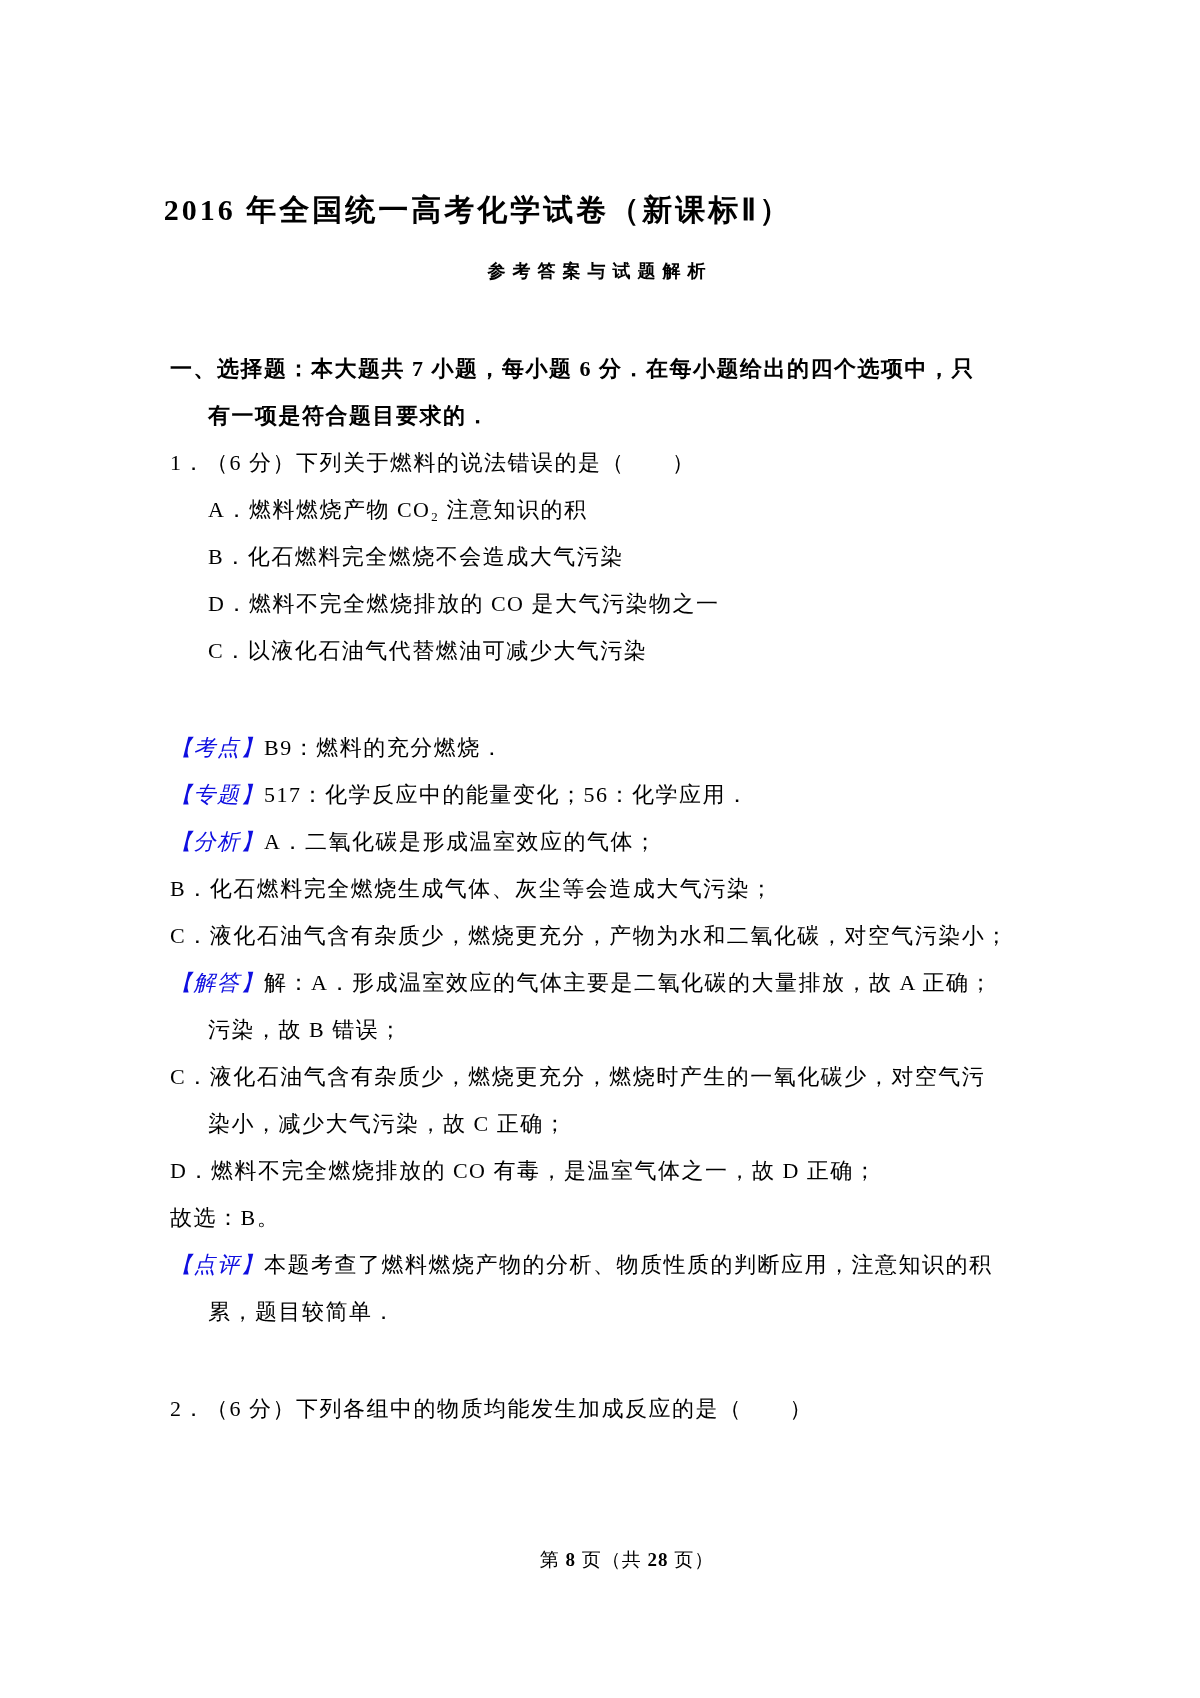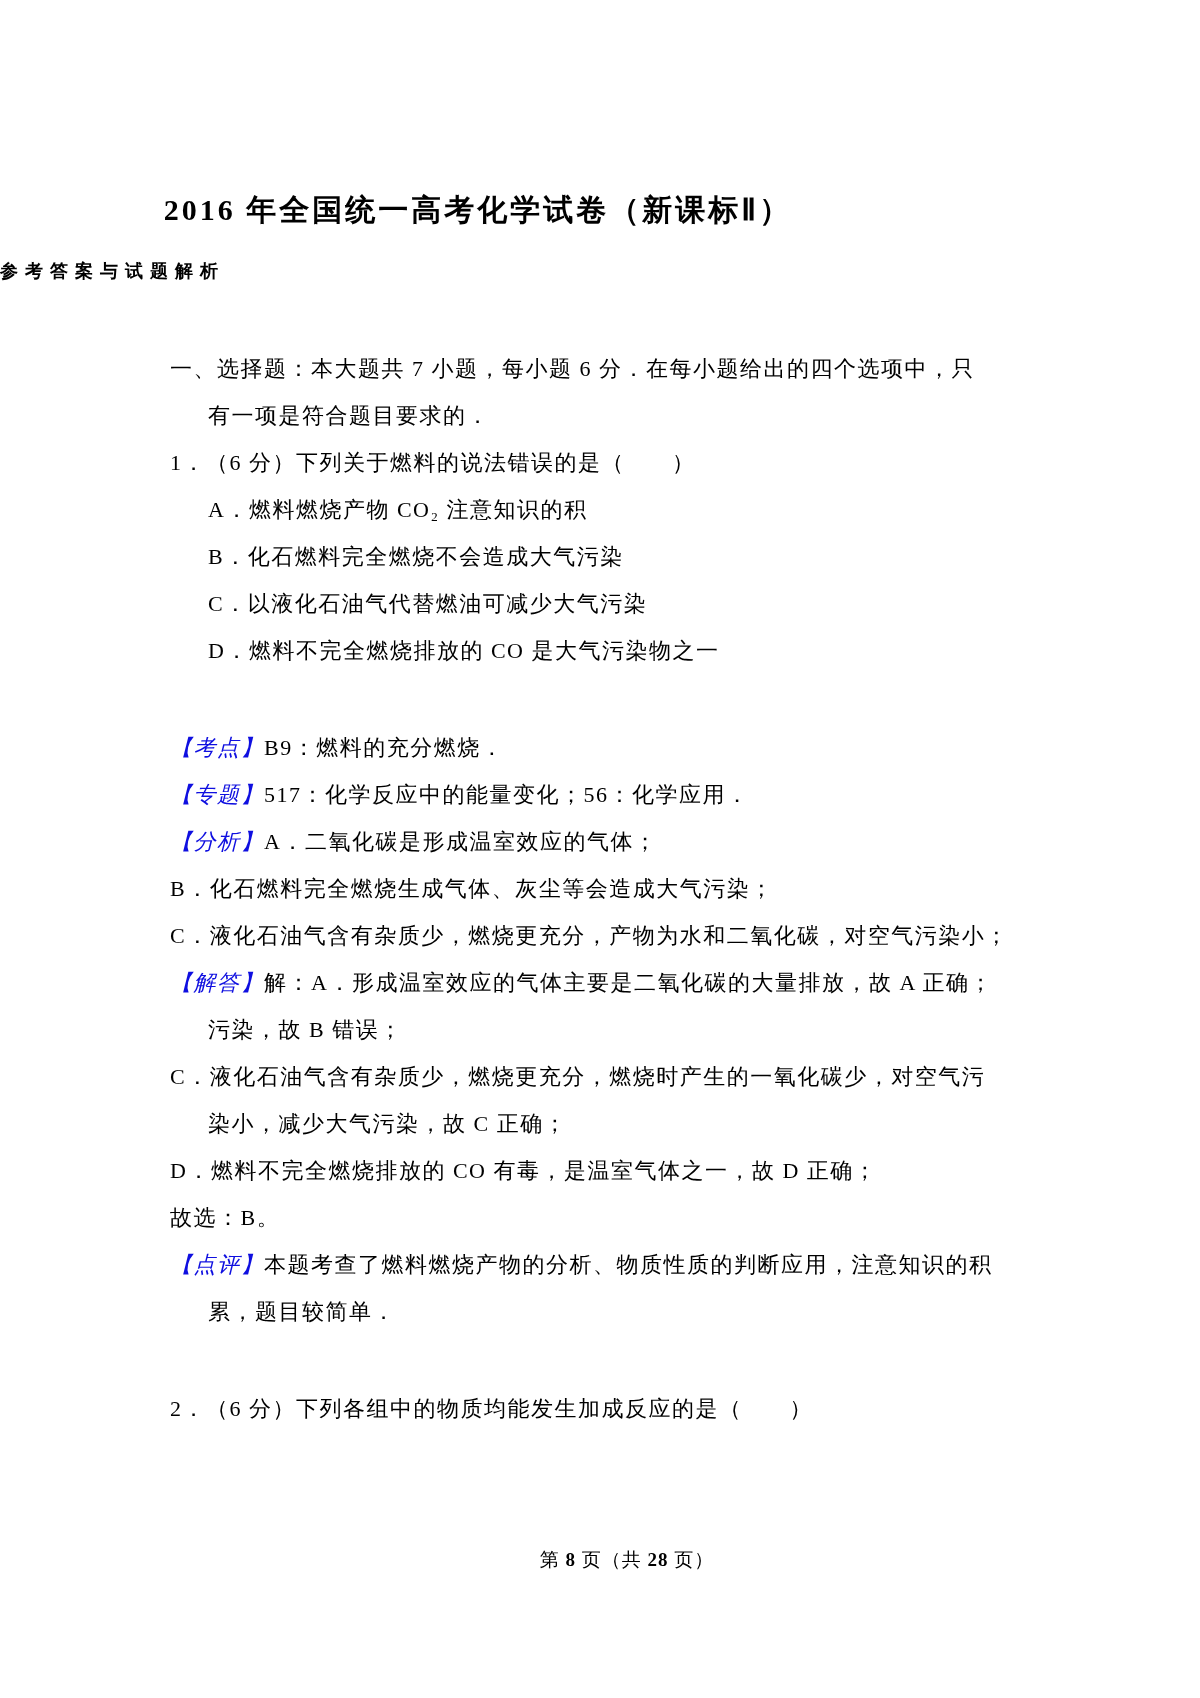--- a/index.html
+++ b/index.html
@@ -25,40 +25,41 @@
     font-weight: bold;
     letter-spacing: 3px;
     line-height: 44px;
     white-space: nowrap;
   }
   .doc-subtitle {
     position: absolute;
     top: 258px;
     left: 0;
     width: 1200px;
+    text-align: center;
     font-size: 18px;
     font-weight: bold;
     letter-spacing: 7px;
     line-height: 26px;
     white-space: nowrap;
   }
   .body-col {
     position: absolute;
     top: 345px;
     left: 170px;
     width: 880px;
   }
   .line {
     height: 47px;
     line-height: 47px;
     font-size: 22px;
     letter-spacing: 1.5px;
     white-space: nowrap;
   }
-  .bold { font-weight: normal; }
+  .bold { font-weight: bold; }
   .indent { padding-left: 38px; }
   .gap { height: 50px; }
   .lbl { color: #0f0fe0; font-style: italic; }
   .footer {
     position: absolute;
     top: 1546px;
     left: 0;
     width: 1200px;
     text-align: center;
     font-size: 19px;
@@ -76,22 +77,22 @@
 <div class="doc-subtitle">参考答案与试题解析</div>
 
 <div class="body-col">
 
   <div class="line bold">一、选择题：本大题共 7 小题，每小题 6 分．在每小题给出的四个选项中，只</div>
   <div class="line bold indent">有一项是符合题目要求的．</div>
 
   <div class="line">1．（6 分）下列关于燃料的说法错误的是（　　）</div>
   <div class="line indent">A．燃料燃烧产物 CO₂ 注意知识的积</div>
   <div class="line indent">B．化石燃料完全燃烧不会造成大气污染</div>
+  <div class="line indent">D．燃料不完全燃烧排放的 CO 是大气污染物之一</div>
   <div class="line indent">C．以液化石油气代替燃油可减少大气污染</div>
-  <div class="line indent">D．燃料不完全燃烧排放的 CO 是大气污染物之一</div>
 
   <div class="gap"></div>
 
   <div class="line"><span class="lbl">【考点】</span><span>B9：燃料的充分燃烧．</span></div>
 
   <div class="line"><span class="lbl">【专题】</span><span>517：化学反应中的能量变化；56：化学应用．</span></div>
 
   <div class="line"><span class="lbl">【分析】</span><span>A．二氧化碳是形成温室效应的气体；</span></div>
   <div class="line">B．化石燃料完全燃烧生成气体、灰尘等会造成大气污染；</div>
   <div class="line">C．液化石油气含有杂质少，燃烧更充分，产物为水和二氧化碳，对空气污染小；</div>

